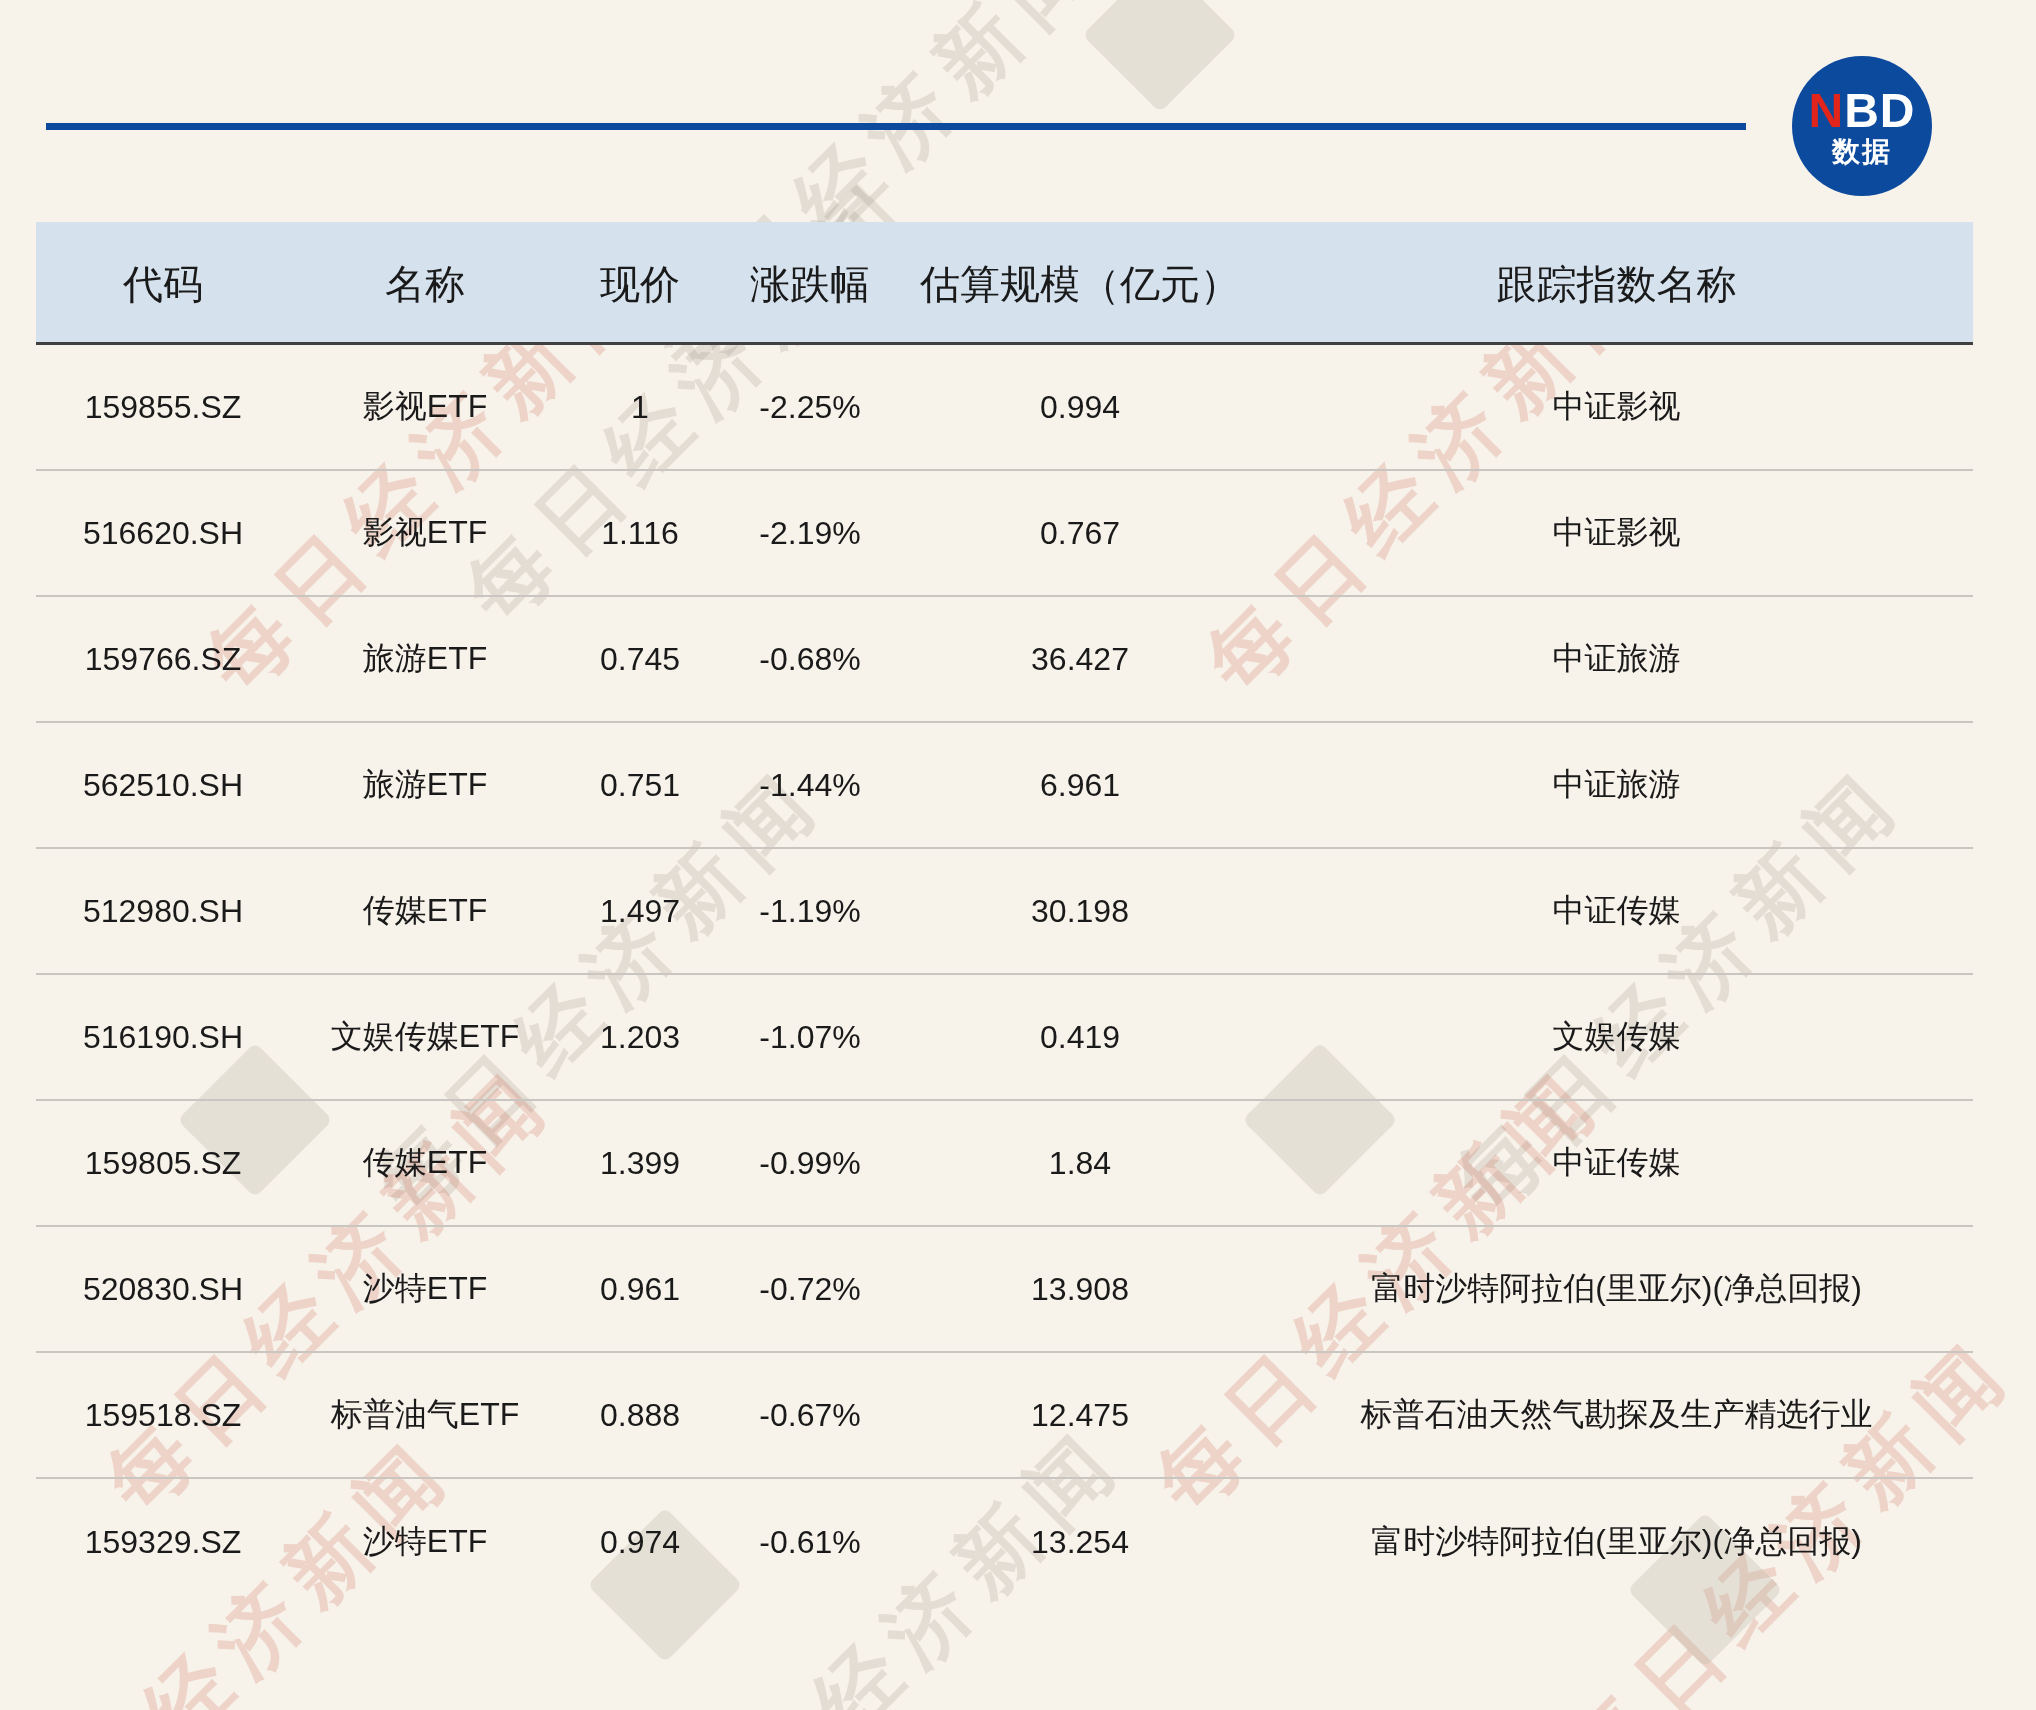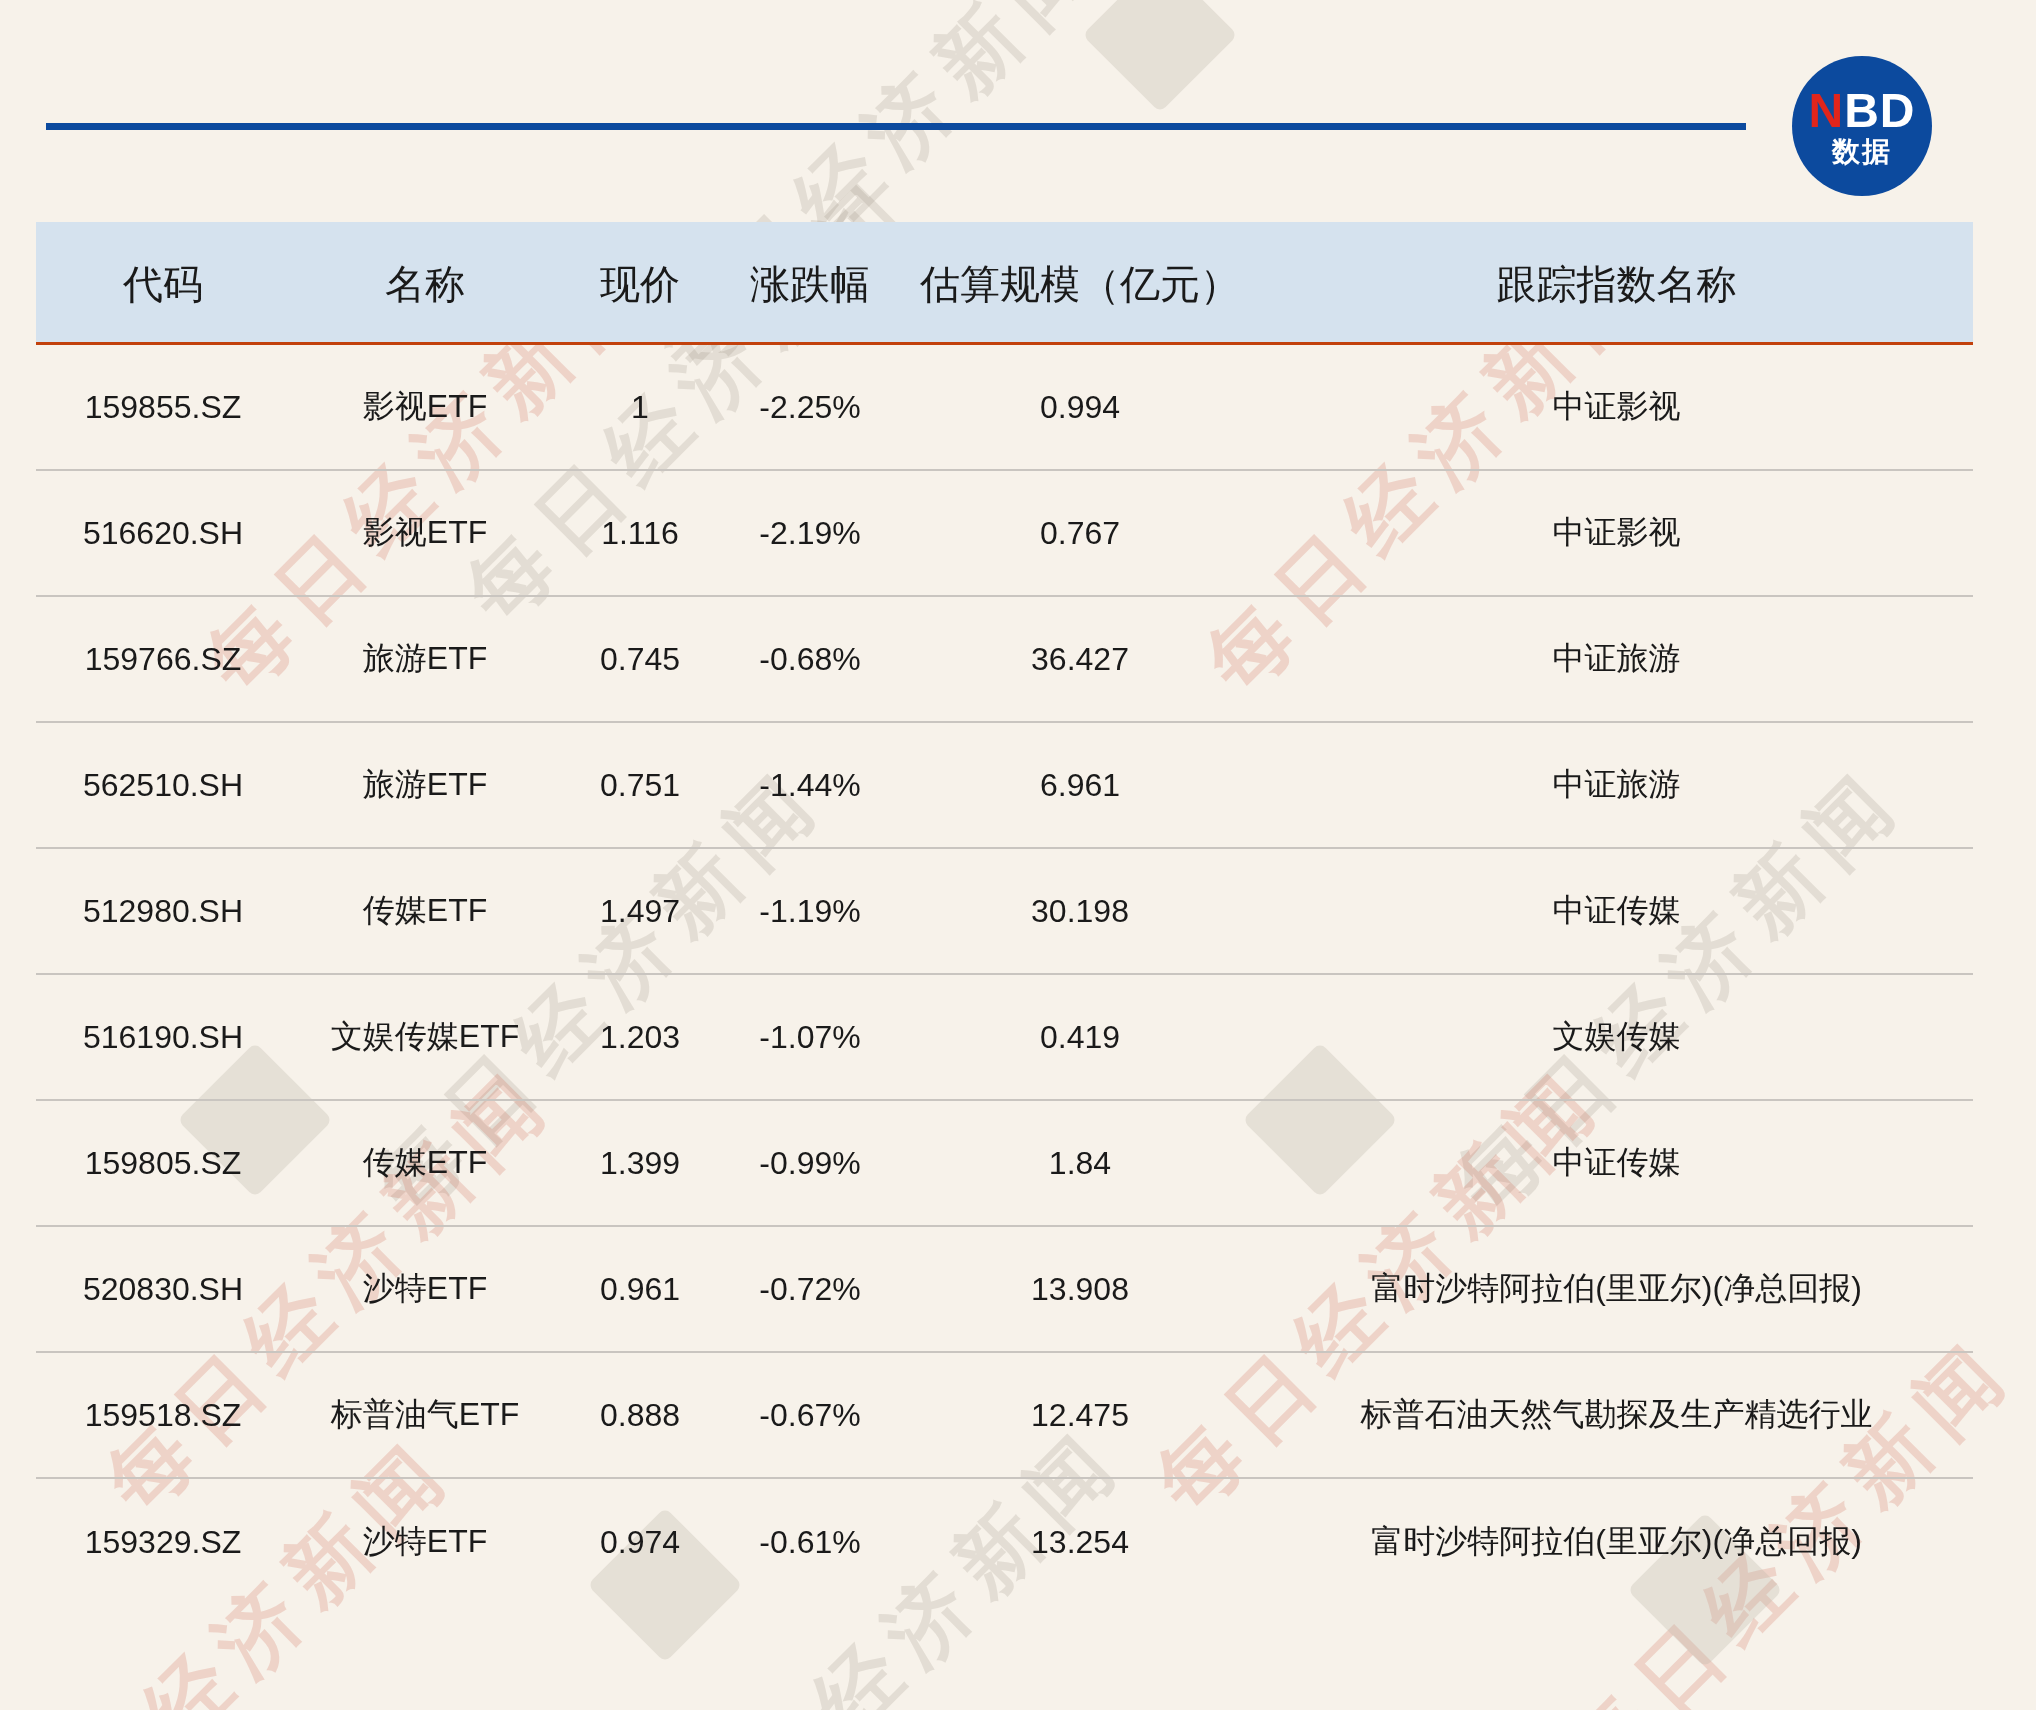--- a/index.html
+++ b/index.html
@@ -87,21 +87,21 @@
   .etf-table {
     position: absolute;
     left: 36px; top: 222px;
     width: 1937px;
   }
   .thead {
     display: flex;
     align-items: center;
     height: 123px;
     background: #d5e2ee;
-    border-bottom: 3px solid #c2410c;
+    border-bottom: 3px solid #404040;
     box-sizing: border-box;
     font-size: 40px;
     padding-top: 4px;
   }
   .trow {
     display: flex;
     align-items: center;
     height: 126px;
     border-bottom: 2px solid #c9c5c0;
     box-sizing: border-box;

